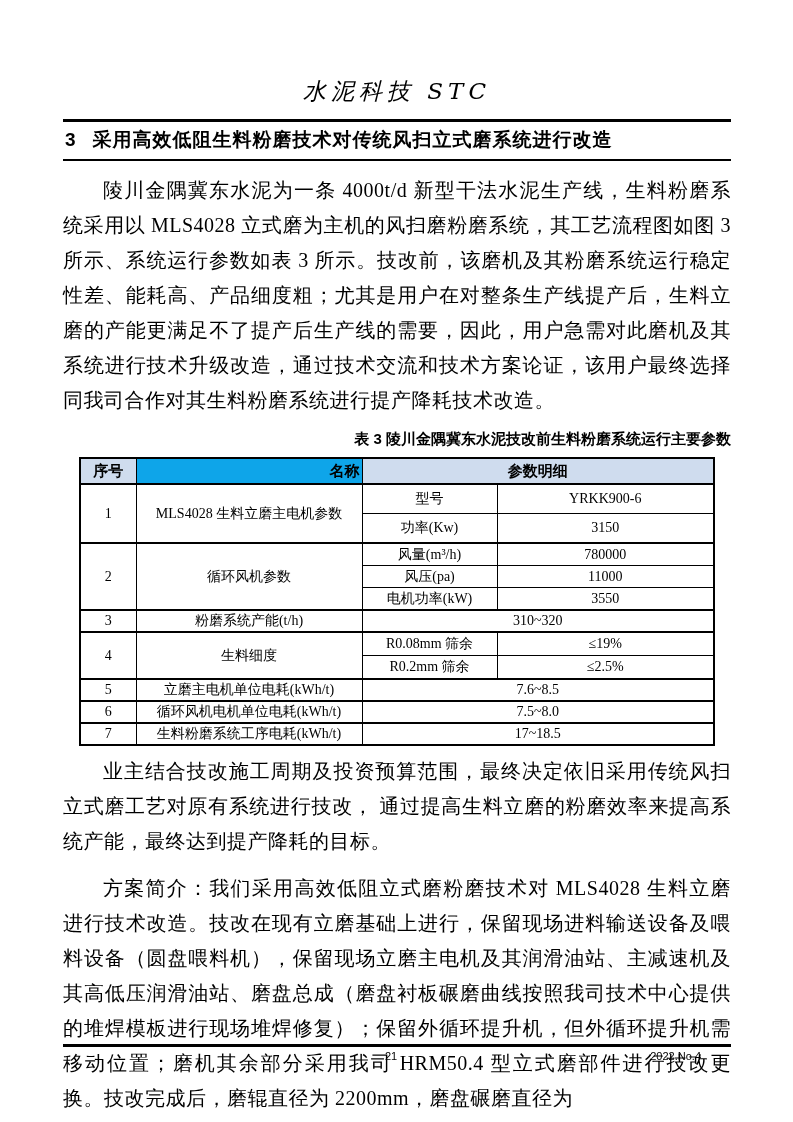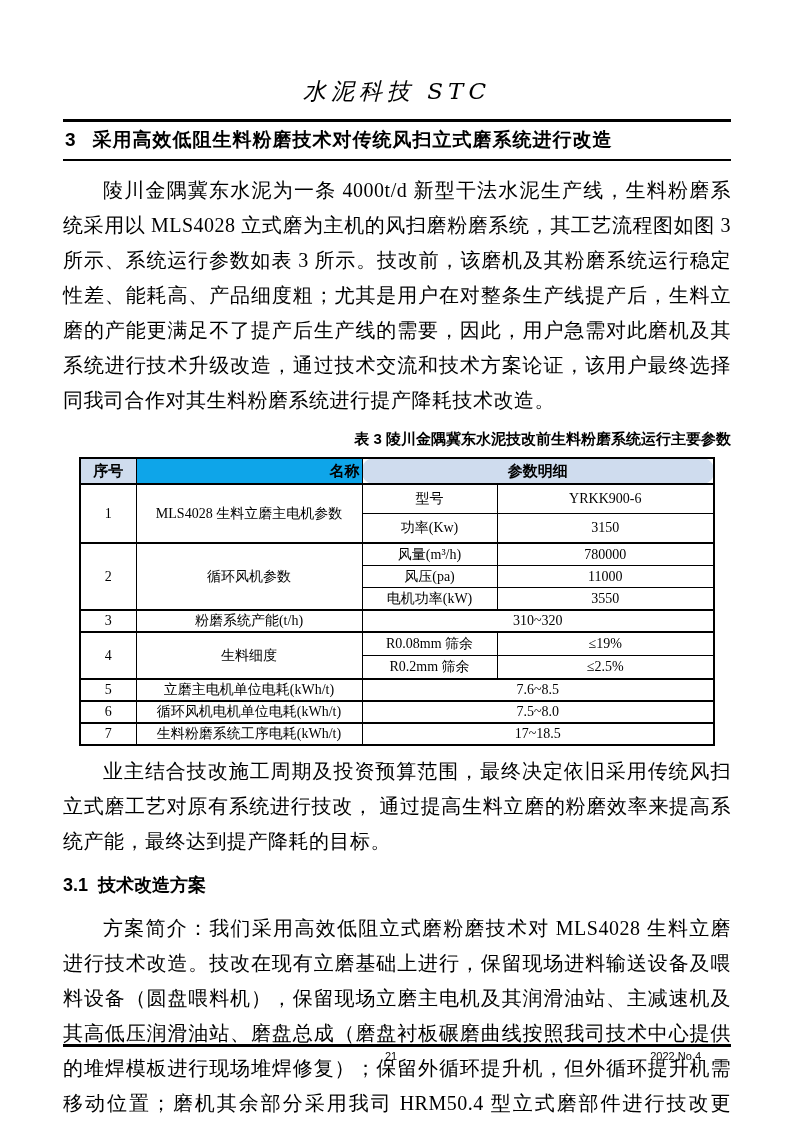--- a/index.html
+++ b/index.html
@@ -79,21 +79,21 @@
       <colgroup>
         <col style="width:56px">
           <col style="width:226px">
           <col style="width:135px">
           <col style="width:217px">
       </colgroup>
       <thead>
         <tr>
           <th style="background: rgb(207, 220, 238);">序号</th>
           <th style="background: #0ea5e9; text-align: right;">名称</th>
-          <th colspan="2" style="background: rgb(207, 220, 238); border-radius: 12px;">参数明细</th>
+          <th colspan="2" style="background: rgb(207, 220, 238);">参数明细</th>
         </tr>
       </thead>
       <tbody>
         <tr class="gs h-tall">
           <td rowspan="2">1</td>
           <td rowspan="2">MLS4028 生料立磨主电机参数</td>
           <td>型号</td>
           <td>YRKK900-6</td>
         </tr>
         <tr class="h-tall">
@@ -146,23 +146,20 @@
         <tr class="gs h-std">
           <td>7</td>
           <td>生料粉磨系统工序电耗(kWh/t)</td>
           <td colspan="2">17~18.5</td>
         </tr>
       </tbody>
     </table>
 
     <p class="para para2">业主结合技改施工周期及投资预算范围，最终决定依旧采用传统风扫立式磨工艺对原有系统进行技改， 通过提高生料立磨的粉磨效率来提高系统产能，最终达到提产降耗的目标。</p>
 
-    <h2 class="subsec">
-      <span class="num">3.1</span><span>技术改造方案</span>
-    </h2>
 
     <p class="para">方案简介：我们采用高效低阻立式磨粉磨技术对 MLS4028 生料立磨进行技术改造。技改在现有立磨基础上进行，保留现场进料输送设备及喂料设备（圆盘喂料机），保留现场立磨主电机及其润滑油站、主减速机及其高低压润滑油站、磨盘总成（磨盘衬板碾磨曲线按照我司技术中心提供的堆焊模板进行现场堆焊修复）；保留外循环提升机，但外循环提升机需移动位置；磨机其余部分采用我司 HRM50.4 型立式磨部件进行技改更换。技改完成后，磨辊直径为 2200mm，磨盘碾磨直径为</p>
   </div>
 
   <hr class="footer-rule">
   <div class="footer">
     <span class="pageno">21</span>
     <span class="issue">2022.No.4</span>
   </div>
 </div>

